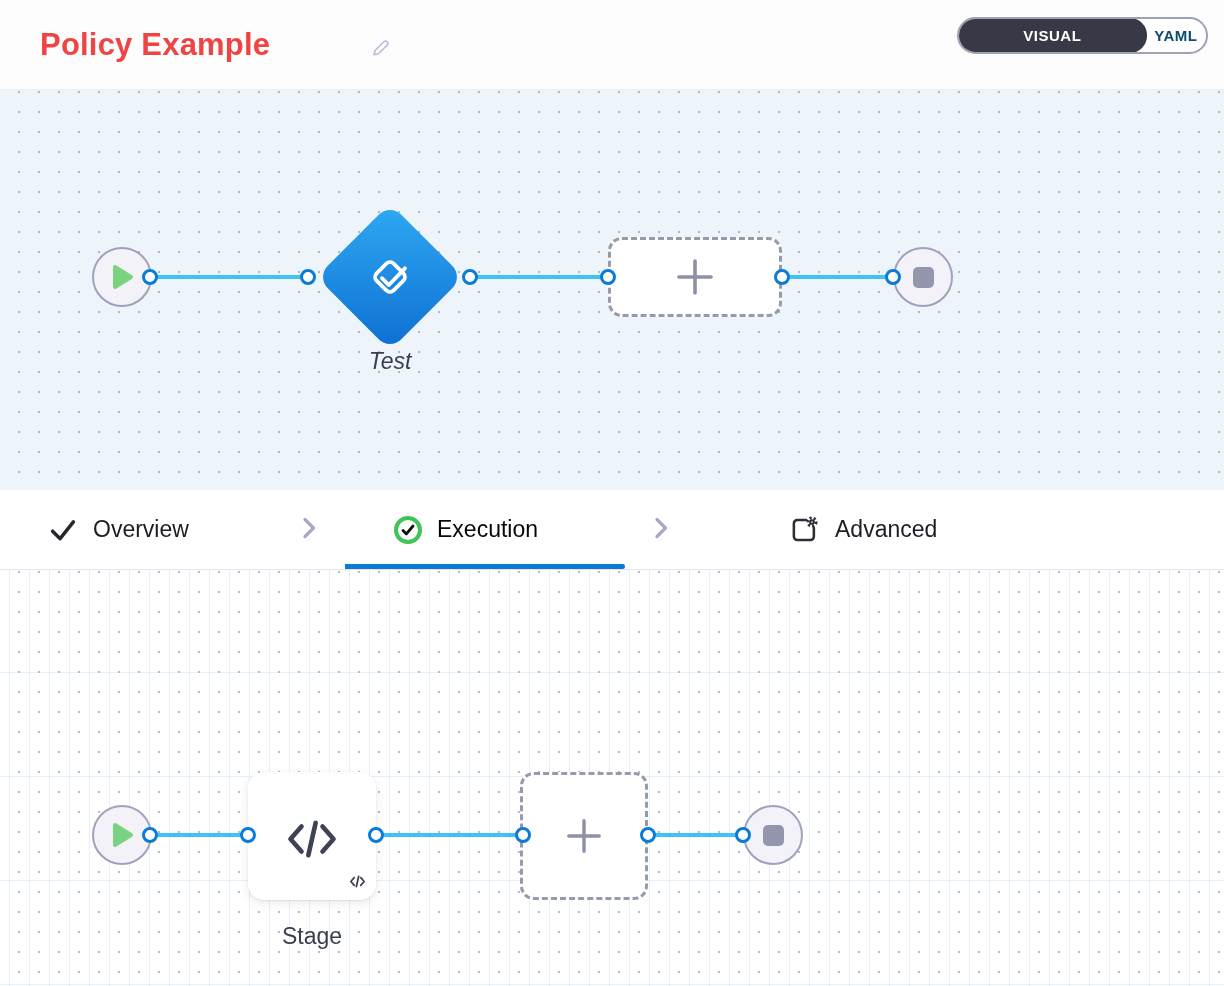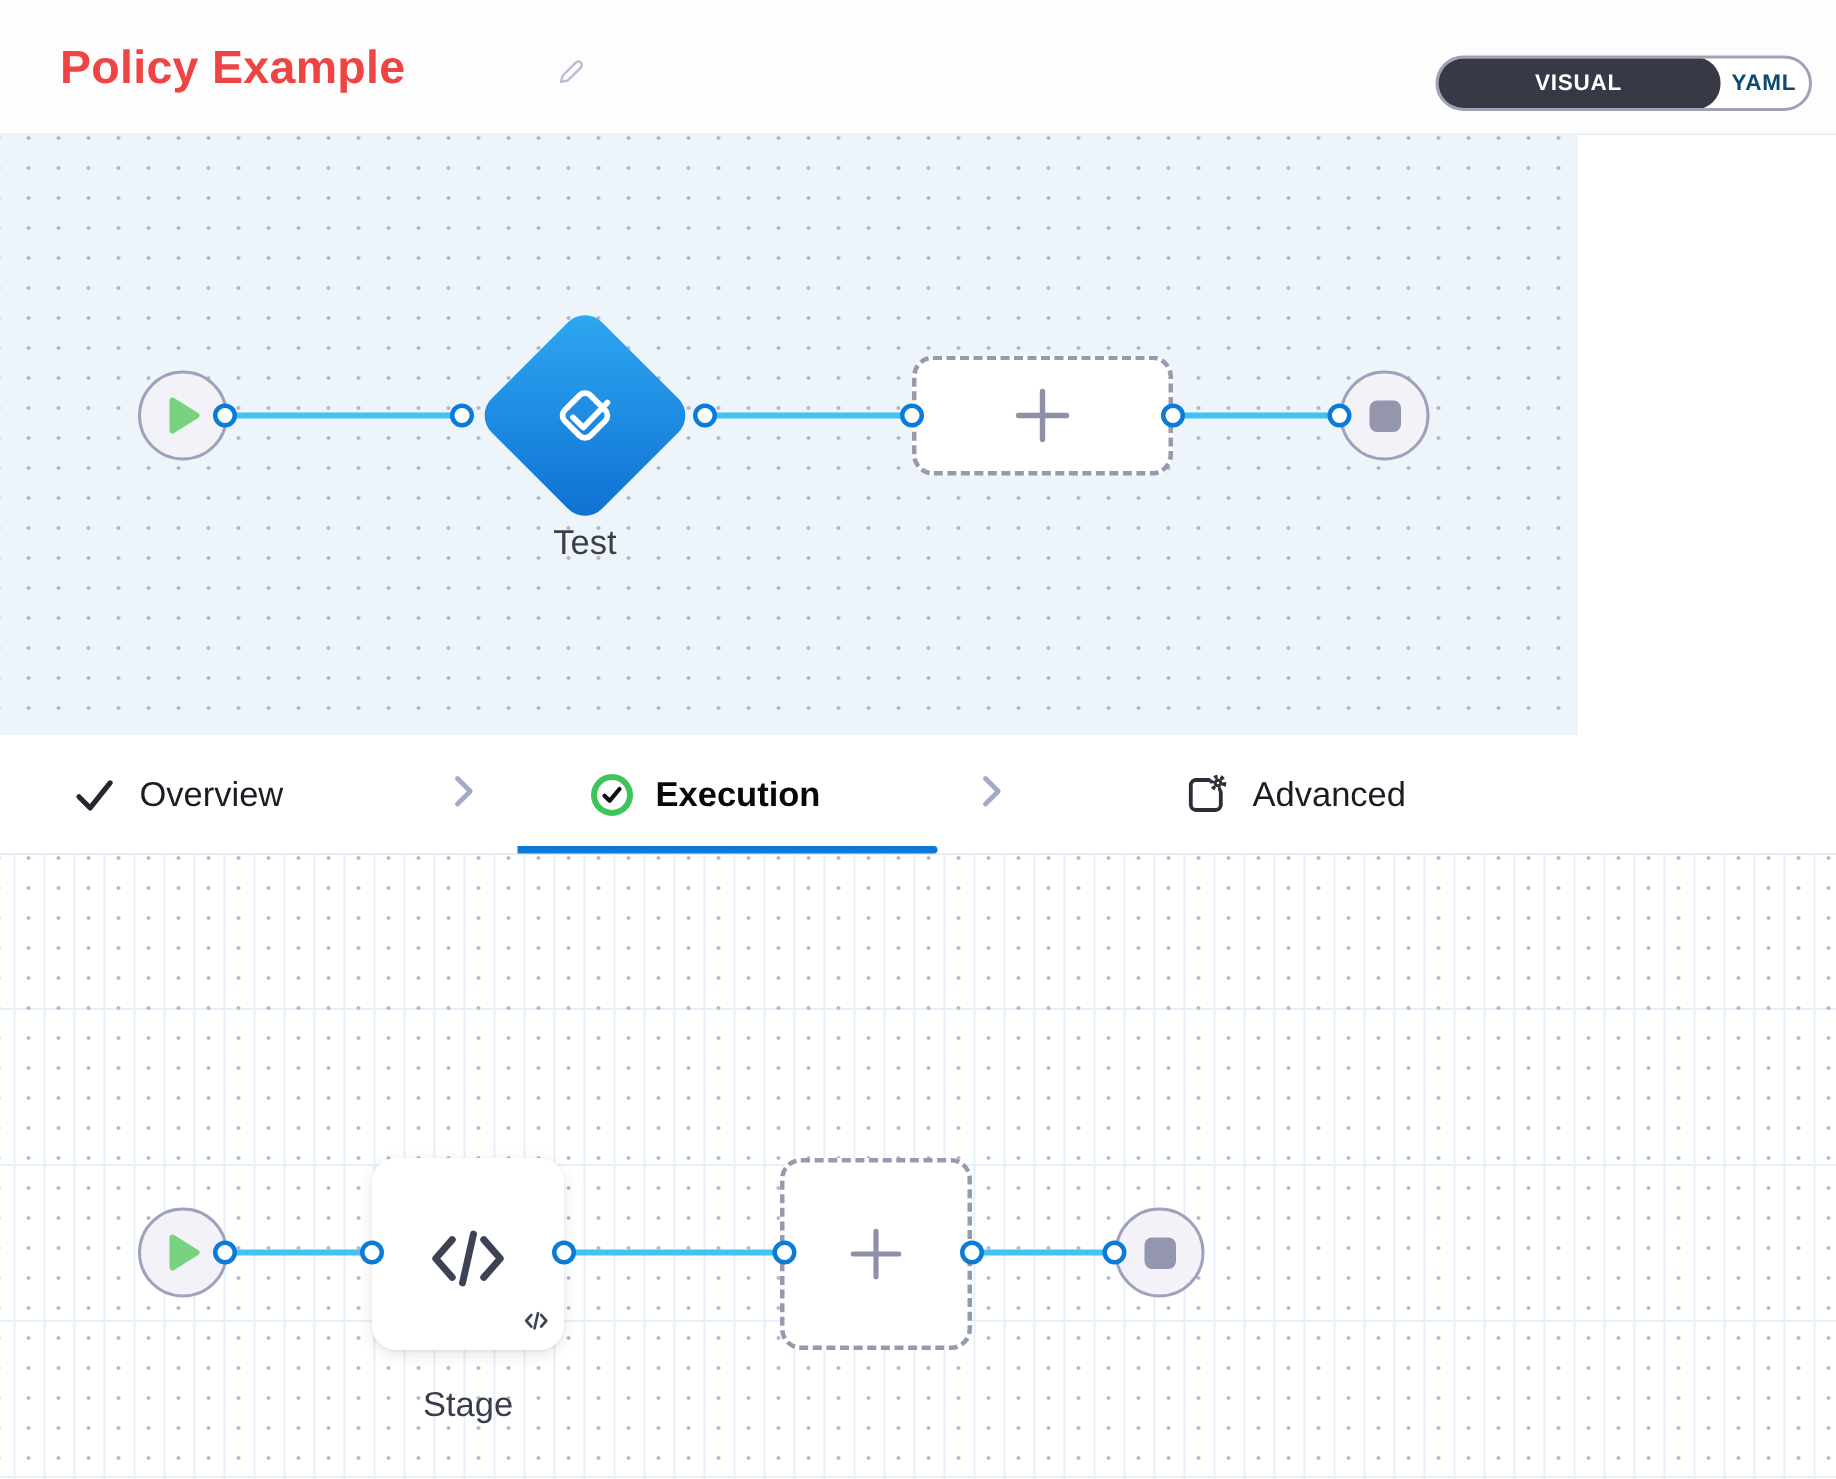--- a/index.html
+++ b/index.html
@@ -6,33 +6,33 @@
   html,body { width:1224px; height:986px; overflow:hidden;
               font-family:"Liberation Sans", sans-serif; background:#fff; }
 
   
   .header { position:relative; width:1224px; height:90px; background:#fdfdfe;
             border-bottom:1px solid #eceef5; }
   .page-title { position:absolute; left:40px; top:50%; transform:translateY(-50%);
                 font-size:31px; font-weight:700; color:#ef4444; letter-spacing:.2px; }
   .edit-pencil { position:absolute; left:368px; top:36px; width:24px; height:24px; cursor:pointer; }
 
-  .view-toggle { position:absolute; right:16px; top:37px; height:37px; width:251px;
+  .view-toggle { position:absolute; right:16px; top:17px; height:37px; width:251px;
                  border:2px solid #9fa2b6; border-radius:19px; background:#fff;
                  display:flex; overflow:hidden;text-align:right; }
   .toggle-seg { flex:1; display:flex; align-items:center; justify-content:center;
                 font-size:15px; font-weight:700; letter-spacing:.5px; cursor:pointer; }
   .toggle-seg.active { background:#383946; color:#fff; border-radius:17px; margin:-1px;
                        flex-basis:52%; z-index:2; }
   .toggle-seg.inactive { color:#0c4a6e; }
 
   
-  .stage-canvas { position:relative; width:1052px; height:400px; background-color:#edf5fa;
+  .stage-canvas { position:relative; width:1224px; height:400px; background-color:#edf5fa;
     background-image:radial-gradient(circle, #b3b7c3 1.2px, transparent 1.4px);
-    background-size:20px 20px; background-position:9px 12px; }
+    background-size:20px 20px; background-position:9px 12px;font-style:italic; }
 
   .step-canvas { position:relative; width:1224px; height:416px; background-color:#ffffff;
     background-image:
       radial-gradient(circle, #b6bac6 1.2px, transparent 1.4px),
       linear-gradient(to right, #e4f0fb 1.5px, transparent 1.5px),
       linear-gradient(to bottom, #e4f0fb 1.5px, transparent 1.5px);
     background-size:20px 20px, 20px 100%, 100% 104px;
     background-position:9px 12px, 9px 0, 0 102px; }
 
   
@@ -64,21 +64,21 @@
 
   .node-label { position:absolute; text-align:center; font-size:23px; color:#3b3d4d; z-index:3; }
   .node-label.muted { color:#62657a; }
 
   
   .tabbar { position:relative; width:1224px; height:80px; background:#fff;
             border-bottom:1px solid #e3e6f0; }
   .tab { position:absolute; top:50%; transform:translateY(-50%);
          display:flex; align-items:center; gap:15px; cursor:pointer; }
   .tab-label { font-size:23px; color:#1c1d24; }
-  .tab-label.bold { font-weight:700; color:#08080a; }
+  .tab-label.bold { font-weight:400; color:#08080a; }
   .tab-chevron { position:absolute; top:50%; transform:translateY(-50%); }
   .exec-ring { width:28px; height:28px; border-radius:50%; background:#fff;
                border:4px solid #3fc457; display:flex; align-items:center; justify-content:center; }
   .tab-underline { position:absolute; left:345px; bottom:0; width:280px; height:5px;
                    background:#0b79d6; border-radius:0 3px 3px 0; }
 </style>
 </head>
 <body>
 
 <div class="header">

